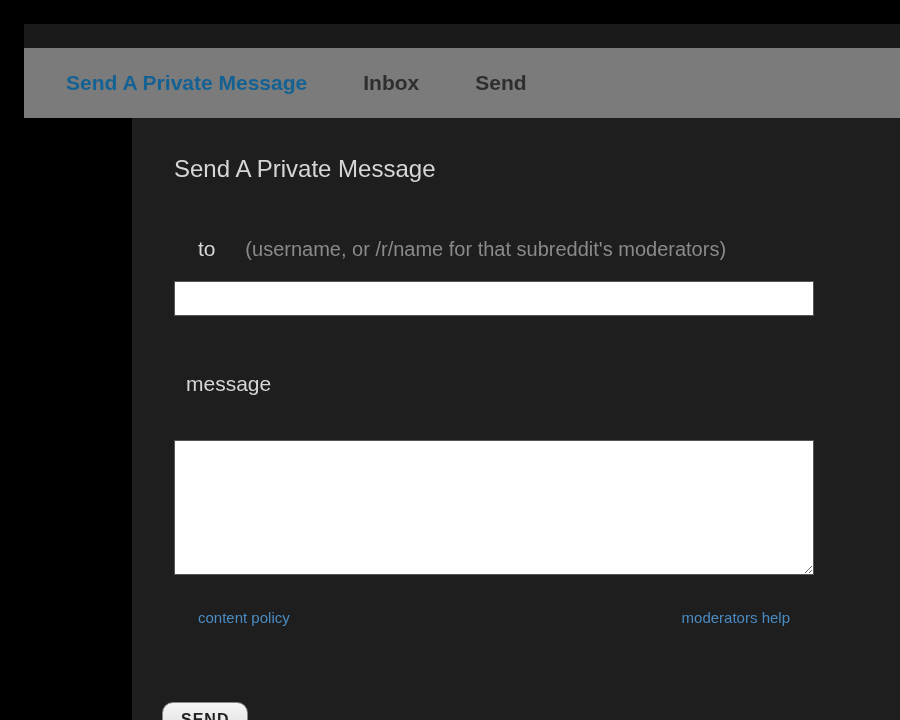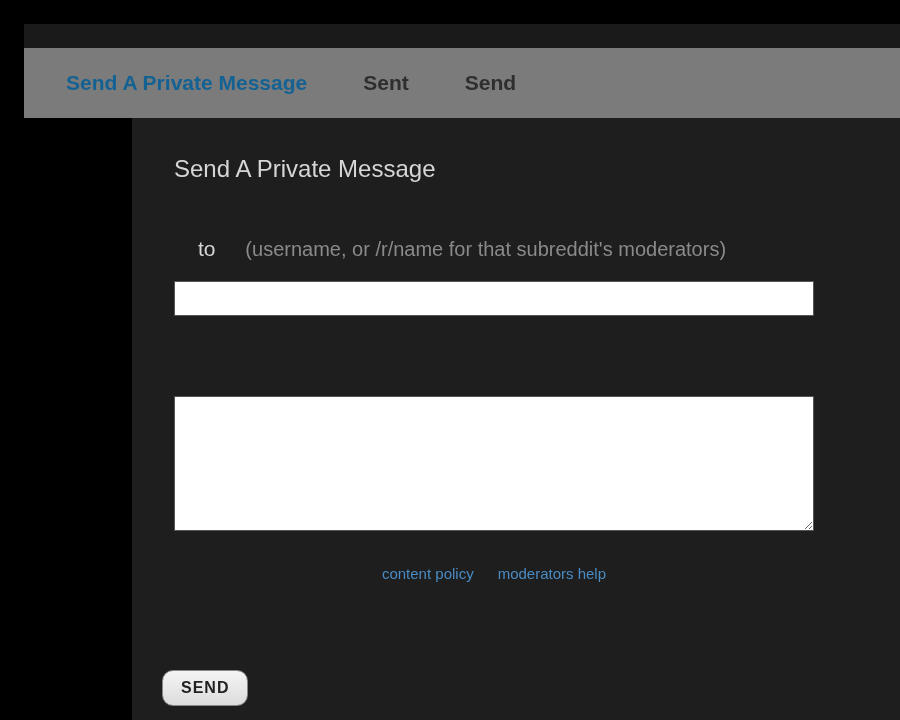--- a/index.html
+++ b/index.html
@@ -55,21 +55,21 @@
       padding: 25px 30px 30px 30px;
     }
     .page-title {
       color: #d6d6d6;
       font-size: 24px;
       font-weight: normal;
       margin-bottom: 18px;
       font-family: Verdana, Arial, sans-serif;
     }
     .field-group {
-      margin-bottom: 32px;
+      margin-bottom: 20px;
     }
     .field-label {
       color: #d6d6d6;
       font-size: 21px;
       font-weight: normal;
       margin-bottom: 8px;
       display: block;
       font-family: Verdana, Arial, sans-serif;
     }
     .field-hint {
@@ -102,21 +102,21 @@
       border: 1px solid #555;
       font-size: 15px;
       padding: 6px;
       font-family: Verdana, Arial, sans-serif;
       resize: both;
       margin-top: 24px;
     }
     .help-links {
       width: 640px;
       display: flex;
-      justify-content: center;
+      justify-content: space-between;
       margin-top: 6px;
       margin-bottom: 20px;
     }
     .help-link {
       color: #4a8bc2;
       font-size: 15px;
       text-decoration: none;
       cursor: pointer;
       font-family: Verdana, Arial, sans-serif;
     }
@@ -133,39 +133,40 @@
       color: #222;
     }
   </style>
 </head>
 <body>
 
 <div class="topbar"></div>
 
 <div class="tabmenu">
   <span class="tab active">Send A Private Message</span>
-  <span class="tab">Sent</span>
+  <span class="tab">Inbox</span>
   <span class="tab">Send</span>
   <div class="overlay-dim"></div>
 </div>
 
 <div class="content">
   <div class="form-panel">
     <h1 class="page-title">Send A Private Message</h1>
 
     <div class="field-group">
       <label class="field-label">
         <span>to</span>
         <span class="field-hint">(username, or /r/name for that subreddit's moderators)</span>
       </label>
       <input type="text" class="text-input" value="" style="">
     </div>
 
 
     <div class="field-group">
+      <label class="field-label">message</label>
       <textarea class="message-textarea" style=""></textarea>
       <div class="help-links">
         <a class="help-link">content policy</a>
         <a class="help-link">moderators help</a>
       </div>
     </div>
 
     <button class="send-button">SEND</button>
   </div>
 </div>

